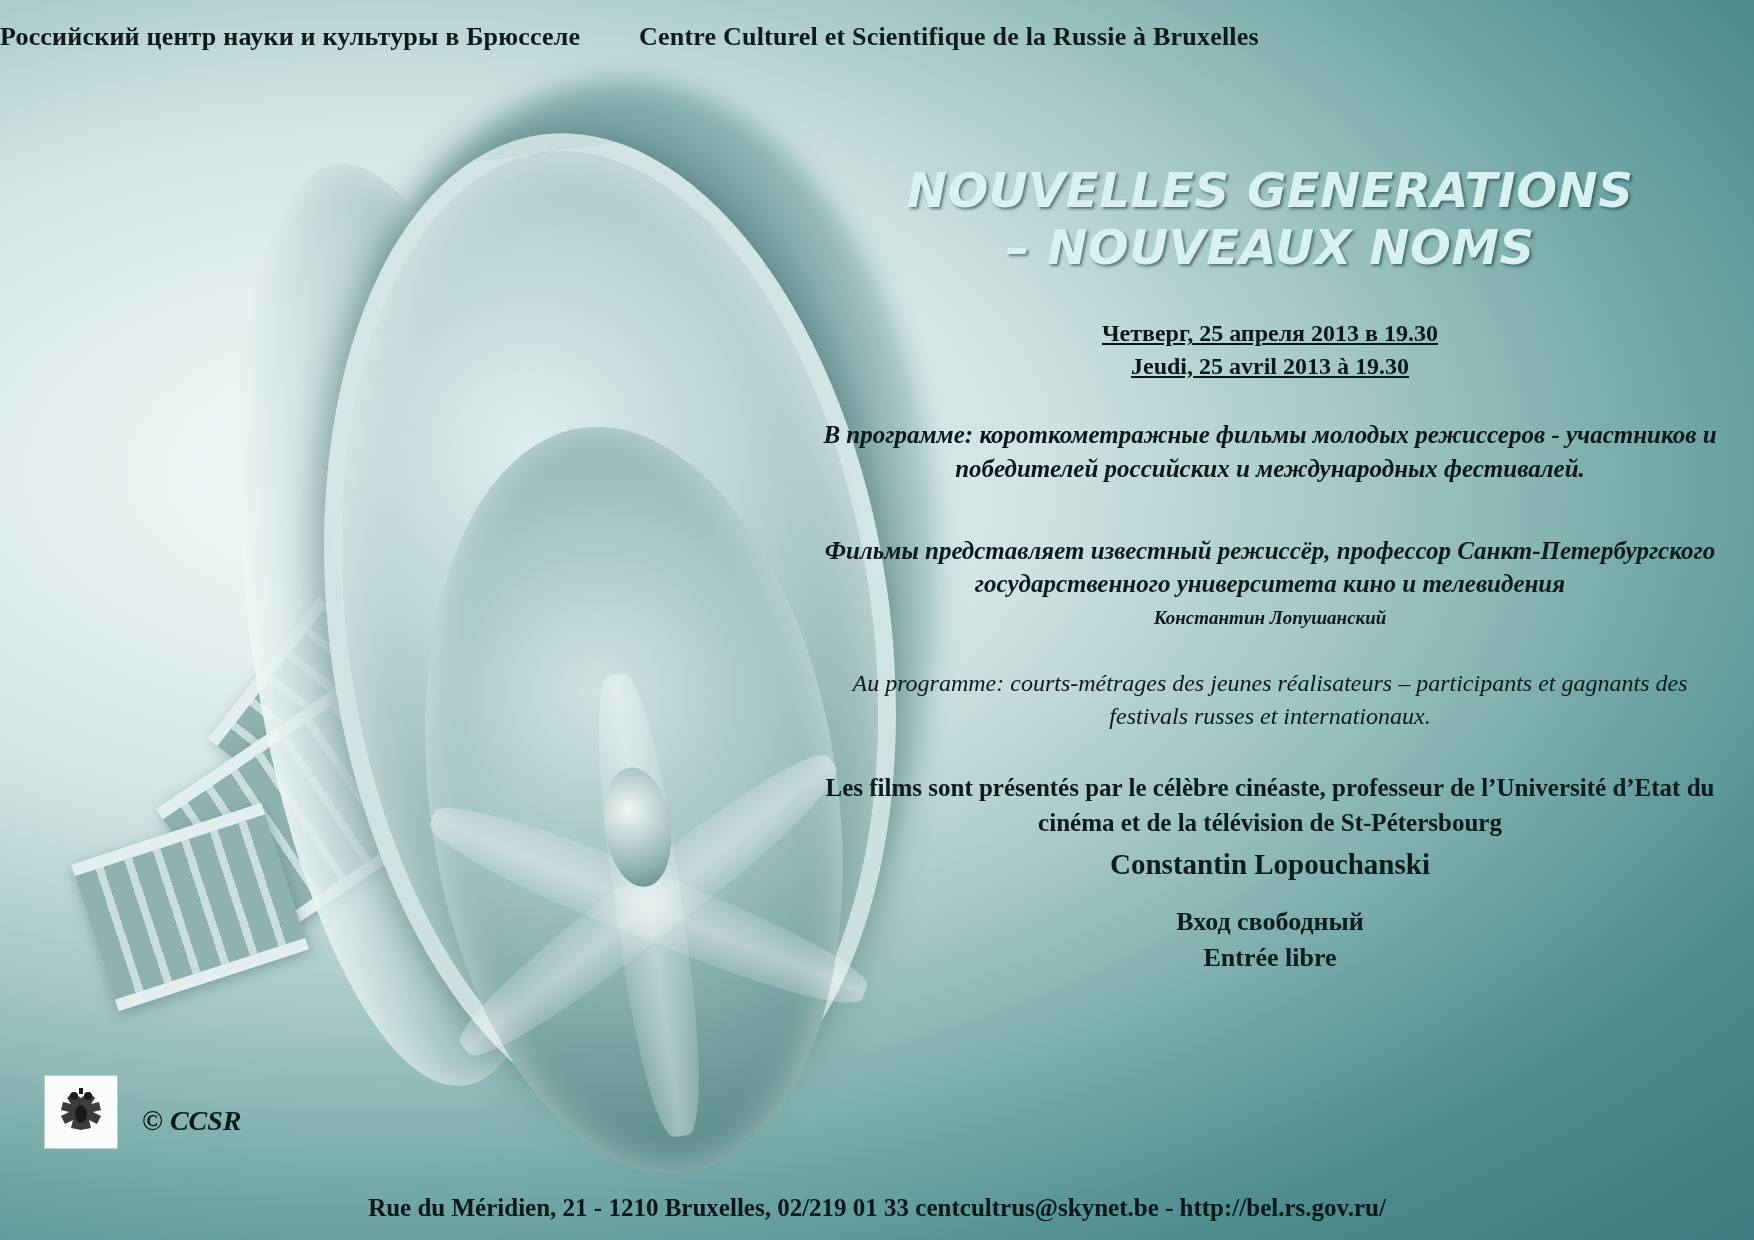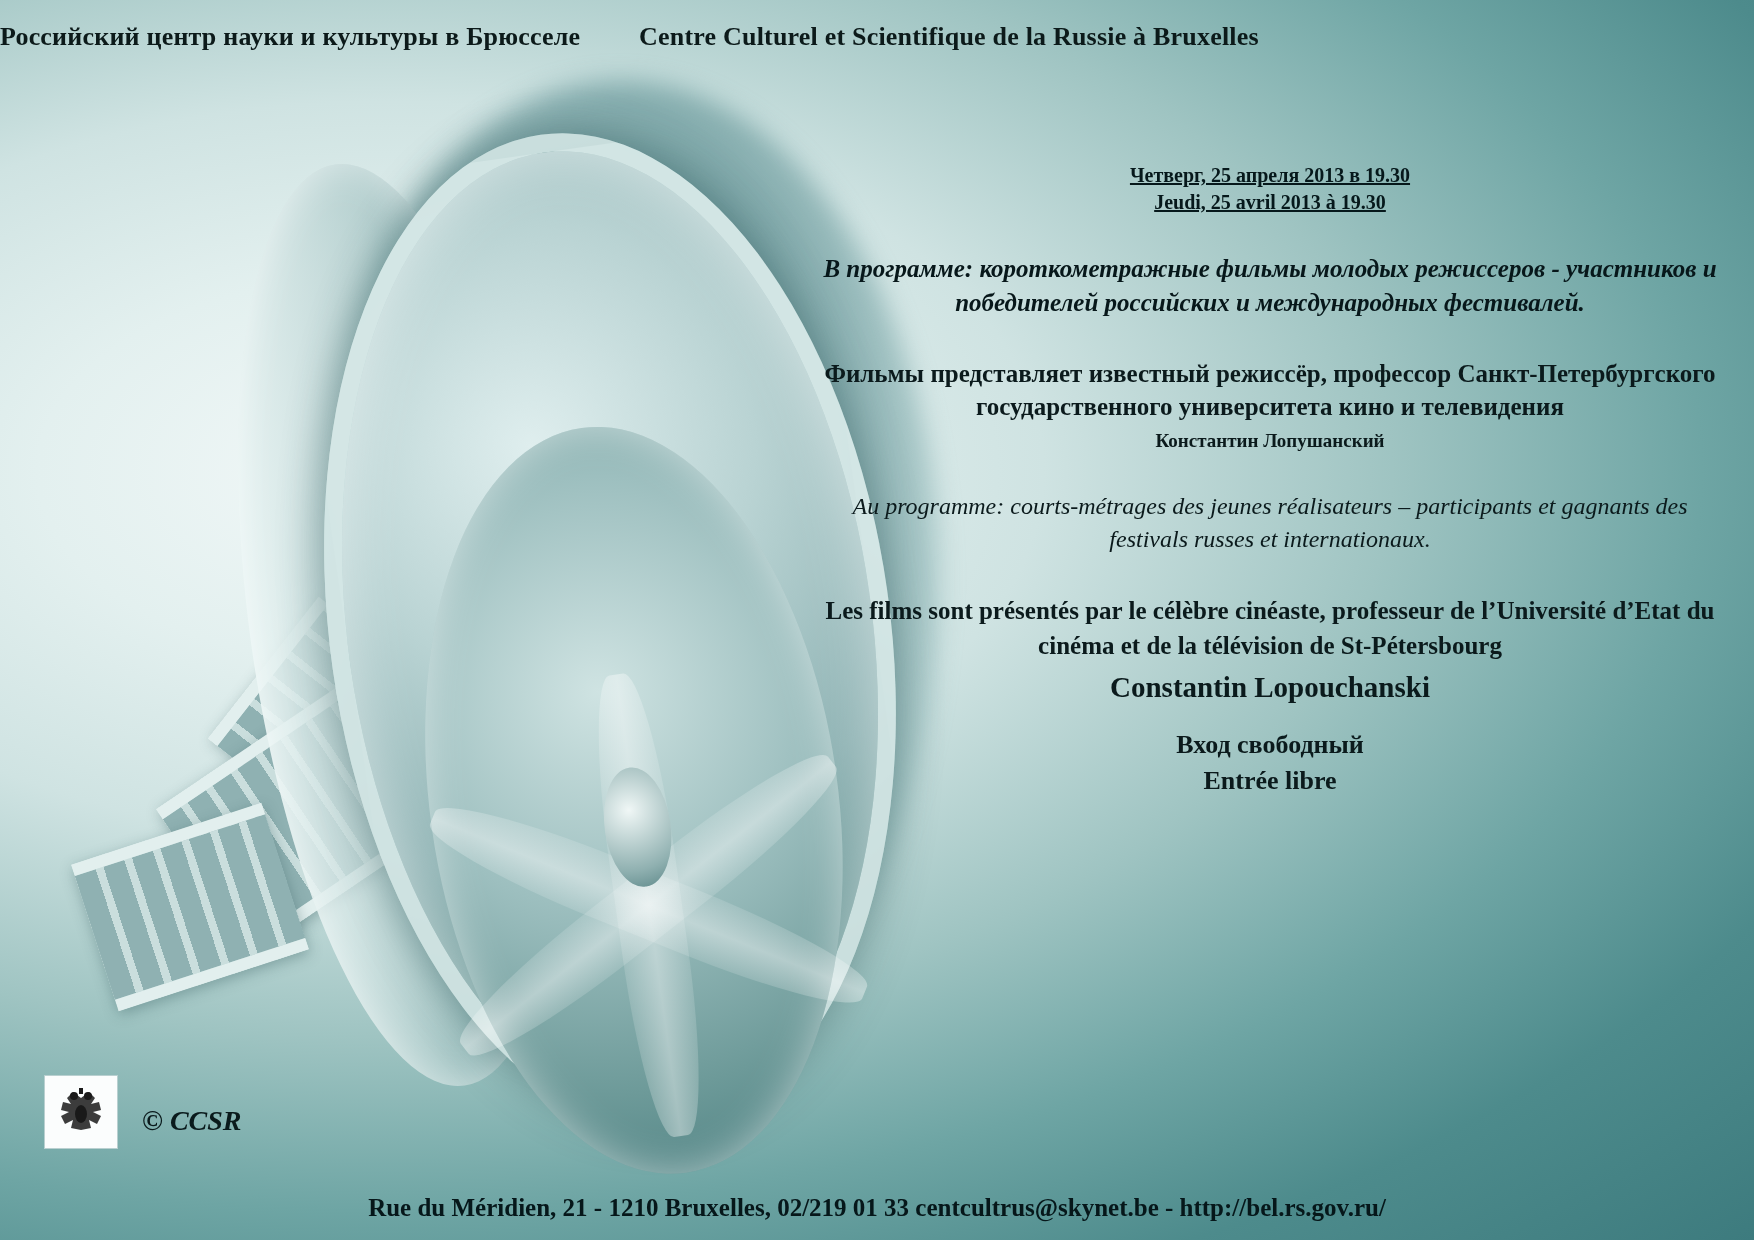--- a/index.html
+++ b/index.html
@@ -146,38 +146,39 @@
   .title-fr {
     font-size: 48px;
     margin-top: 42px;
     letter-spacing: 0.5px;
   }
   .title-line2 { display: block; }
   .dates {
     margin-top: 42px;
     font-family: "Liberation Serif", serif;
     font-weight: bold;
-    font-size: 20px;
+    font-size: 24px;
     line-height: 1.35;
     color: #06181b;
   }
   .dates span { text-decoration: underline; display: block; }
   .prog-ru {
     margin-top: 36px;
     font-style: italic;
     font-weight: bold;
     font-size: 25px;
     line-height: 1.35;
     color: #07171a;
   }
   .presenter-ru {
-    margin-top: 37px;
+    margin-top: 48px;
     font-weight: bold;
     font-size: 25px;
     line-height: 1.35;
+    font-style: italic;
   }
   .presenter-ru .name {
     display: block;
     font-size: 19px;
     margin-top: 4px;
   }
   .prog-fr {
     margin-top: 36px;
     font-style: italic;
     font-size: 24px;
@@ -260,20 +261,24 @@
   </div>
 
   <div class="header">
     <span class="ru">Российский центр науки и культуры в Брюсселе</span>
     <span>Centre Culturel et Scientifique de la Russie à Bruxelles</span>
   </div>
 
   <div class="content">
 
 
+    <div class="title-fr">
+      <span class="title-line2">NOUVELLES GENERATIONS</span>
+      <span class="title-line2">– NOUVEAUX NOMS</span>
+    </div>
 
     <div class="dates">
       <span>Четверг, 25 апреля 2013 в 19.30</span>
       <span>Jeudi, 25 avril 2013 à 19.30</span>
     </div>
 
     <div class="prog-ru">В программе: короткометражные фильмы молодых режиссеров - участников и победителей российских и международных фестивалей.</div>
 
     <div class="presenter-ru">
       <span>Фильмы представляет известный режиссёр, профессор Санкт-Петербургского государственного университета кино и телевидения</span>

